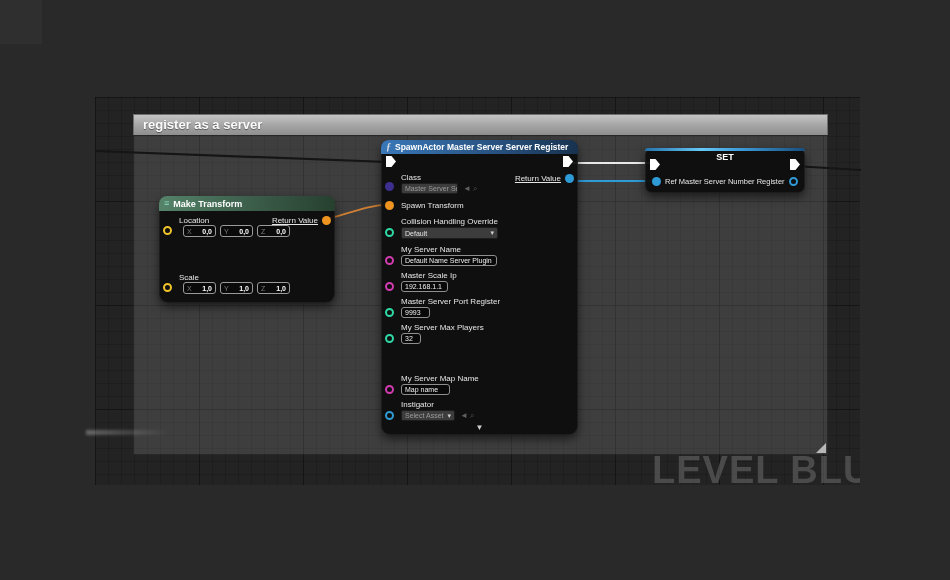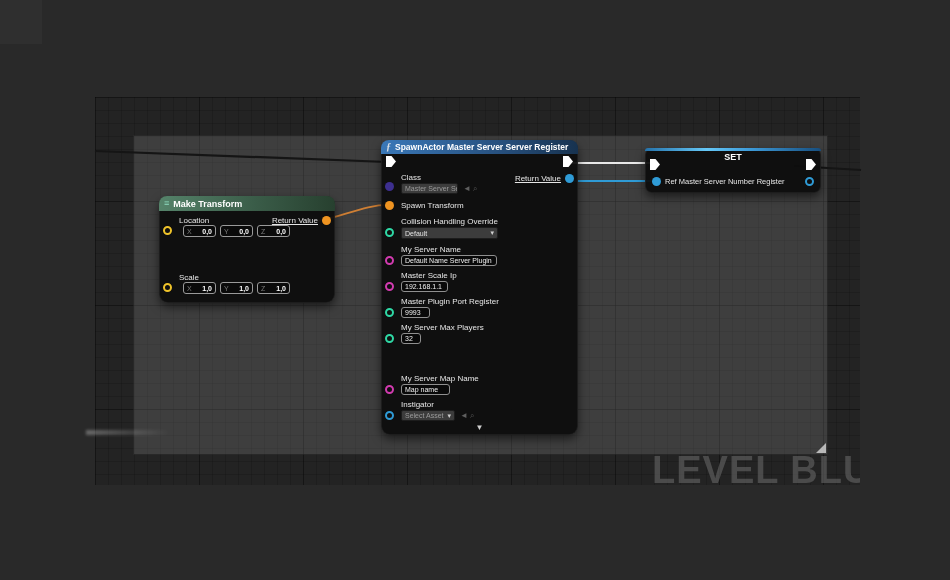--- a/index.html
+++ b/index.html
@@ -101,37 +101,38 @@
   .triple{position:absolute;left:20px;display:flex;gap:4px;}
   .vf{
     width:33px;height:12px;box-sizing:border-box;border:1px solid #9a9a9a;border-radius:3px;
     background:rgba(8,8,8,0.65);display:flex;align-items:center;justify-content:space-between;
     padding:0 3px;font-size:7px;
   }
   .vf .axis{color:#7b7b7b;}
   .vf .fval{color:#fff;font-weight:bold;}
   .collapse-arrow{position:absolute;left:0;right:0;bottom:3px;text-align:center;color:#cfcfcf;font-size:8px;line-height:8px;}
   
-  .set-node{left:645px;top:148px;width:176px;height:45px;border-radius:7px;}
+  .set-node{left:645px;top:148px;width:160px;height:45px;border-radius:7px;}
   .set-strip{
     position:absolute;top:0;left:0;right:0;height:3px;border-radius:7px 7px 0 0;
     background:linear-gradient(90deg,#2573ab,#66c8f7 35%,#3d9ad8 60%,#174e7e);
   }
   .set-title{position:absolute;top:4px;left:0;right:0;text-align:center;color:#fff;font-size:9px;font-weight:bold;}
 </style>
 </head>
 <body>
 
 <div class="corner-patch"></div>
 
 <div class="graph-panel">
   <div class="watermark">LEVEL BLUEPRINT</div>
 </div>
 
 <div class="comment-box">
+  <div class="comment-header">register as a server</div>
   <div class="comment-body"></div>
   <div class="resize-handle"></div>
 </div>
 
 <div class="glow-streak"></div>
 
 <svg class="wires" width="950" height="580" viewBox="0 0 950 580">
   <path d="M95,151 L388,162" stroke="#151515" stroke-width="2.2" fill="none"></path>
   <path d="M318,221 C342,217 366,204 391,205" stroke="#cf7f34" stroke-width="1.8" fill="none"></path>
   <path d="M571,163 L652,163" stroke="#e9e9e9" stroke-width="2.2" fill="none"></path>
@@ -233,21 +234,21 @@
   </div>
 
   <div class="srow" style="top:131px;">
     <span class="npin hollow pin-string" style="top:11px;"></span>
     <div class="plabel">Master Scale Ip</div>
     <div class="tfield" style="width:47px;">192.168.1.1</div>
   </div>
 
   <div class="srow" style="top:157px;">
     <span class="npin hollow pin-int" style="top:11px;"></span>
-    <div class="plabel">Master Plugin Port Register</div>
+    <div class="plabel">Master Server Port Register</div>
     <div class="tfield" style="width:29px;">9993</div>
   </div>
 
   <div class="srow" style="top:183px;">
     <span class="npin hollow pin-int" style="top:11px;"></span>
     <div class="plabel">My Server Max Players</div>
     <div class="tfield" style="width:20px;">32</div>
   </div>
 
 

